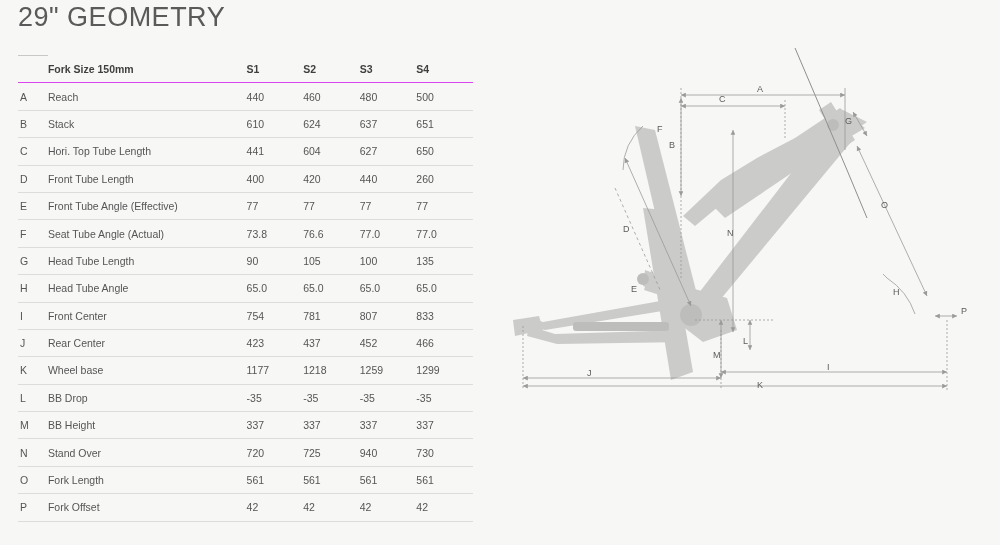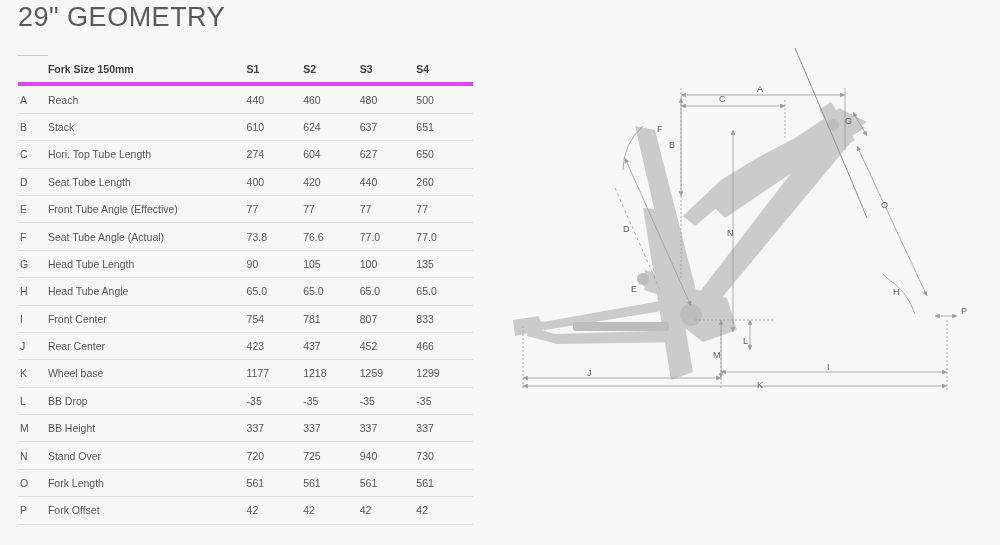--- a/index.html
+++ b/index.html
@@ -41,21 +41,21 @@
     padding: 0;
     height: 26.4px;
     vertical-align: middle;
     font-weight: normal;
     color: #555;
     border-bottom: 1px solid #dcdcda;
   }
   table.geo-table thead th {
     font-weight: bold;
     color: #3f3f3f;
-    border-bottom: 4px solid #d946ef;
+    border-bottom: 1px solid #d946ef;
     font-size: 10.5px;
   }
   table.geo-table thead tr th:first-child,
   table.geo-table tbody tr td:first-child {
     border-top: 1px solid #c8c8c6;
   }
   table.geo-table tbody tr:first-child td {
     border-top: none;
   }
   .col-key    { width: 26px; padding-left: 2px !important; }
@@ -107,28 +107,28 @@
         <td class="col-key row-key">B</td>
         <td class="col-name row-name">Stack</td>
         <td class="col-val row-val">610</td>
         <td class="col-val row-val">624</td>
         <td class="col-val row-val">637</td>
         <td class="col-val row-val">651</td>
       </tr>
       <tr>
         <td class="col-key row-key">C</td>
         <td class="col-name row-name">Hori. Top Tube Length</td>
-        <td class="col-val row-val">274</td>
+        <td class="col-val row-val">441</td>
         <td class="col-val row-val">604</td>
         <td class="col-val row-val">627</td>
         <td class="col-val row-val">650</td>
       </tr>
       <tr>
         <td class="col-key row-key">D</td>
-        <td class="col-name row-name">Seat Tube Length</td>
+        <td class="col-name row-name">Front Tube Length</td>
         <td class="col-val row-val">400</td>
         <td class="col-val row-val">420</td>
         <td class="col-val row-val">440</td>
         <td class="col-val row-val">260</td>
       </tr>
       <tr>
         <td class="col-key row-key">E</td>
         <td class="col-name row-name">Front Tube Angle (Effective)</td>
         <td class="col-val row-val">77</td>
         <td class="col-val row-val">77</td>

